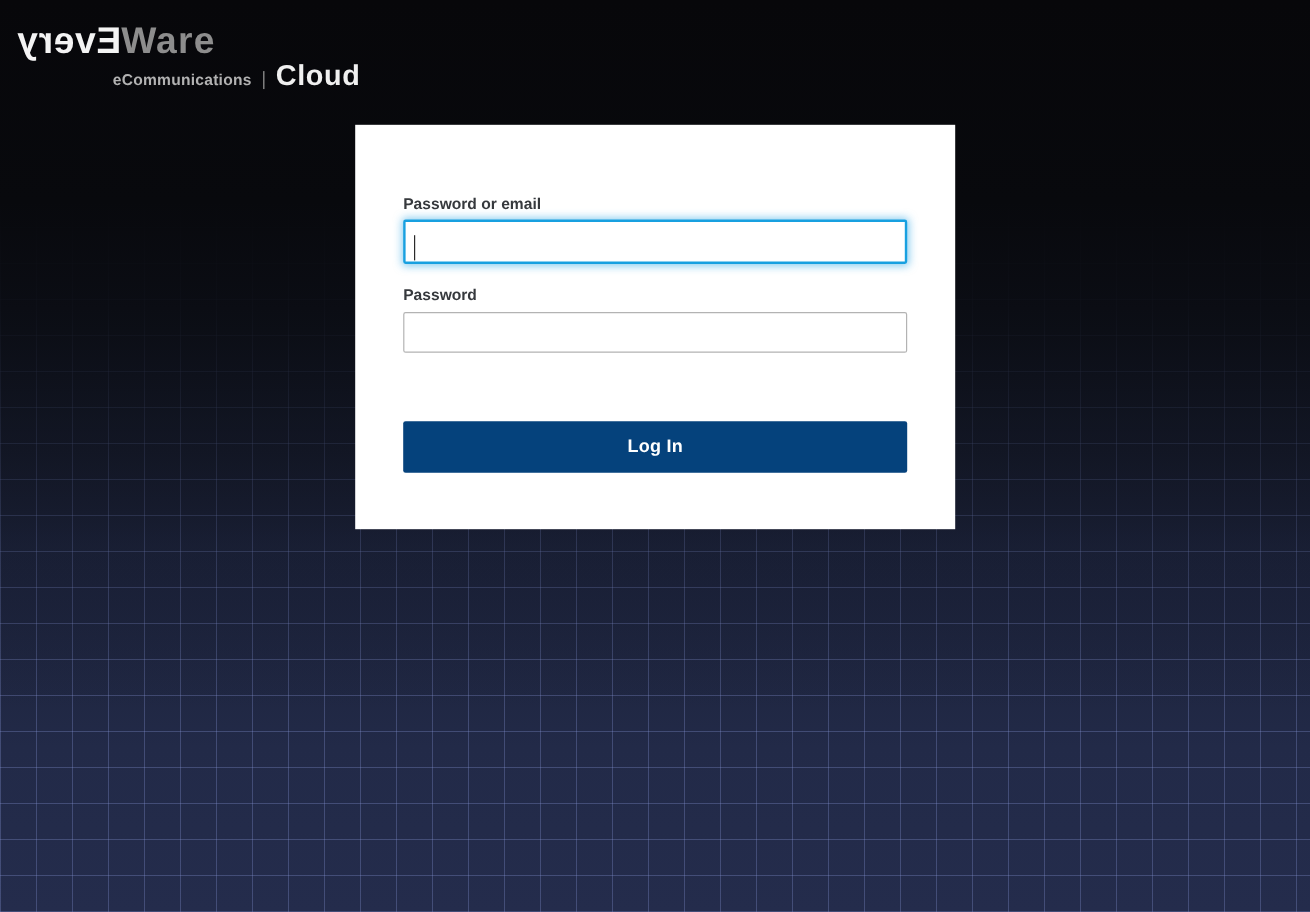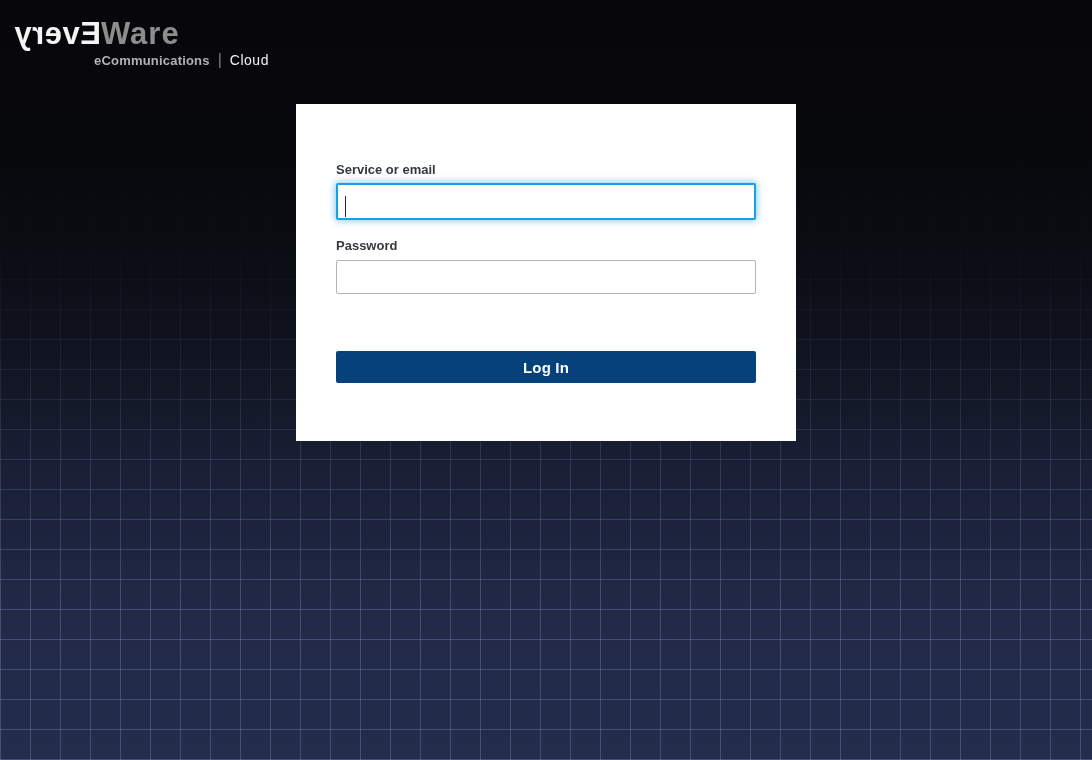--- a/index.html
+++ b/index.html
@@ -79,22 +79,22 @@
     font-weight: 600;
     color: #b2b2b2;
     letter-spacing: 0.2px;
   }
   .logo-divider {
     font-size: 16px;
     font-weight: 300;
     color: #7d7d7d;
   }
   .logo-product {
-    font-size: 14px;
-    font-weight: 400;
+    font-size: 24px;
+    font-weight: 700;
     color: #f0f0f0;
     letter-spacing: 0.5px;
   }
 
   
   .card {
     position: absolute;
     left: 296px;
     top: 104px;
     width: 500px;
@@ -153,21 +153,21 @@
     width: 1px;
     height: 21px;
     background: #2a2a2a;
     animation: blink 1.1s steps(1) infinite;
   }
   @keyframes blink { 50% { opacity: 0; } }
 
   .login-button {
     display: block;
     width: 100%;
-    height: 32px;
+    height: 43px;
     margin-top: 57px;
     border: none;
     border-radius: 2px;
     background: var(--button_bg, #05427c);
     color: #ffffff;
     font-family: "Liberation Sans", "DejaVu Sans", sans-serif;
     font-size: 15px;
     font-weight: 700;
     letter-spacing: 0.2px;
     cursor: pointer;
@@ -185,21 +185,21 @@
     <div class="logo-line2">
       <span class="logo-tagline">eCommunications</span>
       <span class="logo-divider">|</span>
       <span class="logo-product">Cloud</span>
     </div>
   </header>
 
   <main class="card">
 
     <form>
-      <label class="field-label label-username" for="username">Service or email</label>
+      <label class="field-label label-username" for="username">Password or email</label>
       <div class="input-wrap">
         <input id="username" type="text" class="text-input input-username" autocomplete="off" value="" style="">
         <span class="caret"></span>
       </div>
 
       <label class="field-label label-password" for="password">Password</label>
       <input id="password" type="password" class="text-input input-password" autocomplete="off" value="" style="">
 
       <button type="submit" class="login-button">Log In</button>
     </form>

